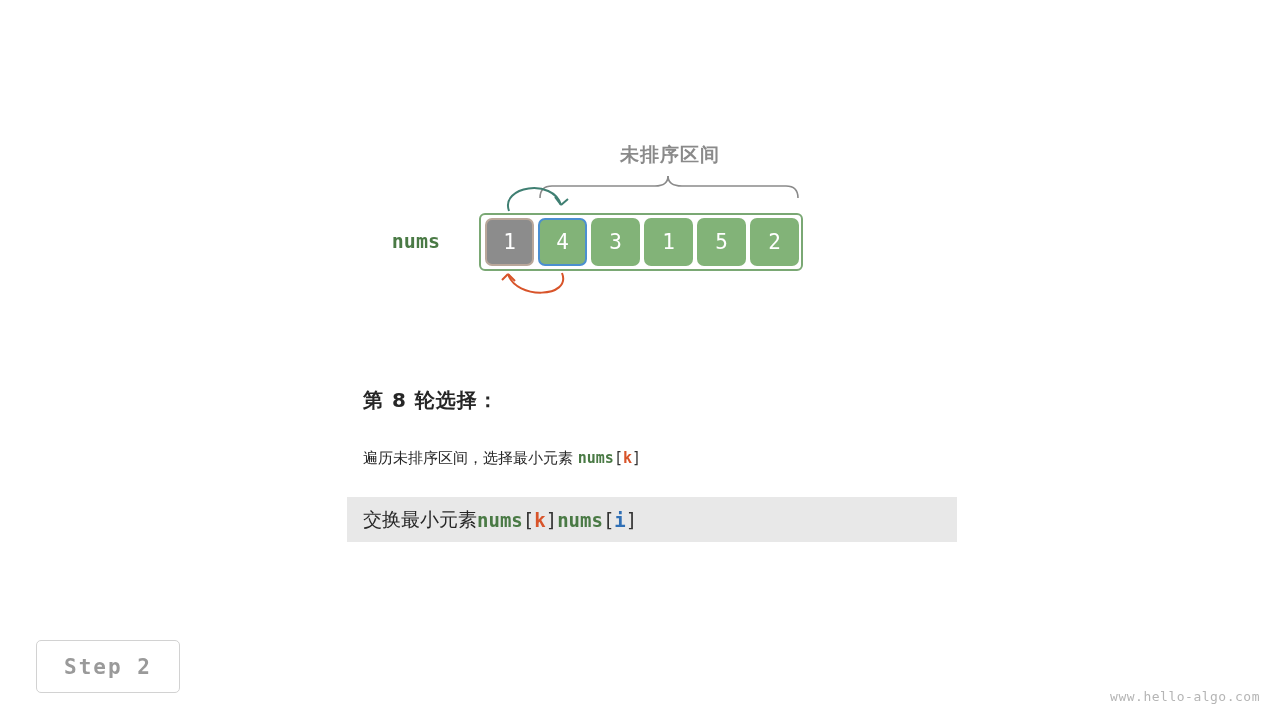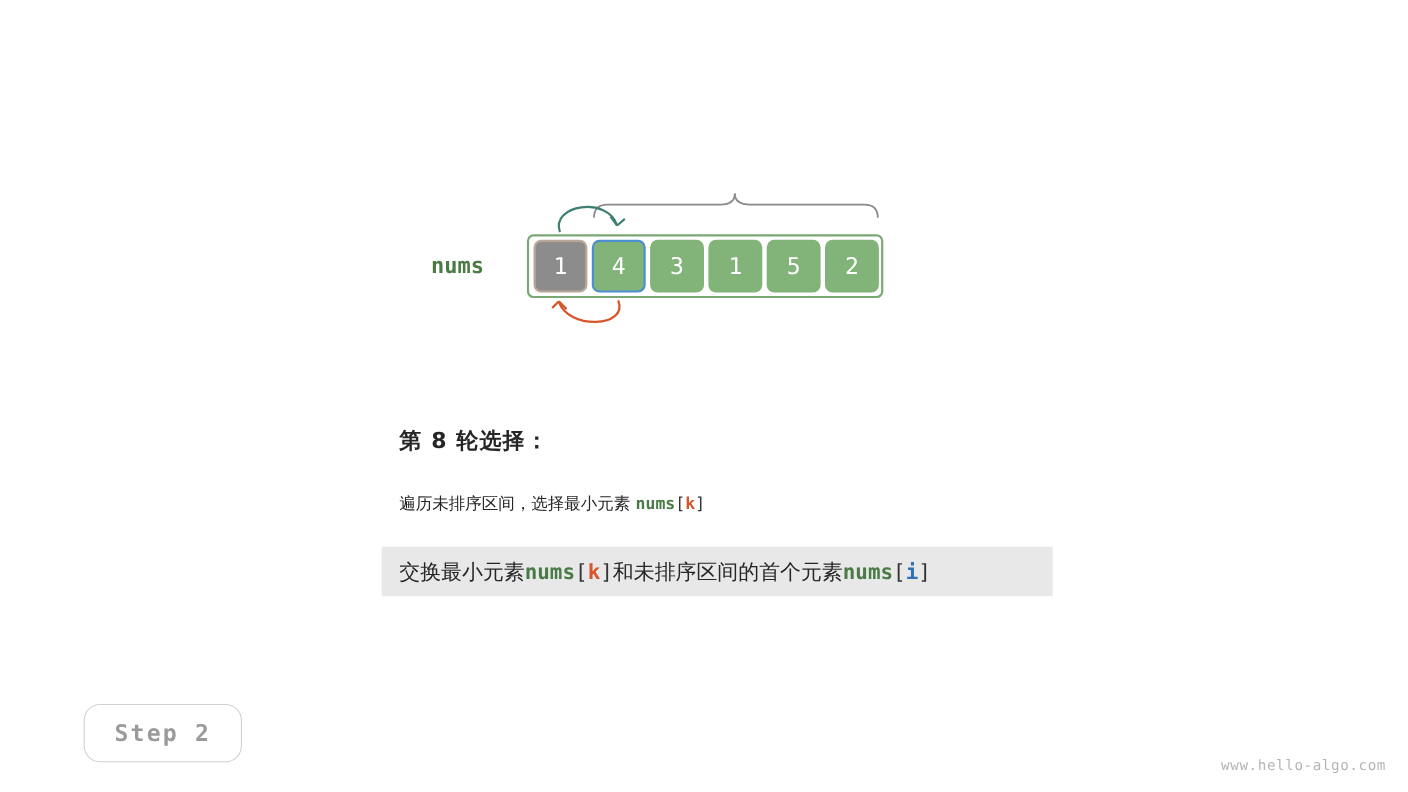--- a/index.html
+++ b/index.html
@@ -139,48 +139,48 @@
   .code-i { color: #2f6fb5; font-weight: bold; }
 
   
   .step-badge {
     position: absolute;
     left: 36px;
     top: 640px;
     width: 144px;
     height: 53px;
     border: 1px solid #d2d2d2;
-    border-radius: 15px;
+    border-radius: 5px;
     display: flex;
     align-items: center;
     justify-content: center;
     font-size: 21px;
     font-weight: bold;
     letter-spacing: 2px;
     color: #9a9a9a;
     font-family: "DejaVu Sans Mono", monospace;
     box-sizing: border-box;
-    margin-left: 40px;
   }
 
   .watermark {
     position: absolute;
     right: 20px;
     bottom: 16px;
     font-size: 13px;
     color: #b5b5b5;
     font-family: "DejaVu Sans Mono", monospace;
     letter-spacing: 0.5px;
   }
 </style>
 </head>
 <body>
 
 <div id="diagram">
 
+  <div class="label-unsorted">未排序区间</div>
 
   <svg width="1280" height="330" style="position:absolute;left:0;top:0;">
 
     <g fill="none" stroke="#8a8a8a" stroke-width="1.6">
       <path d="M 540 198 Q 540 186 552 186 L 655 186 Q 668 186 668 176"></path>
       <path d="M 798 198 Q 798 186 786 186 L 682 186 Q 668 186 668 176"></path>
     </g>
 
     <g fill="none" stroke="#3f7f72" stroke-width="2">
       <path d="M 509 211 C 500 186 553 178 561 205"></path>
@@ -214,21 +214,20 @@
   <div class="line-normal">
     <span>遍历未排序区间，选择最小元素 </span><span class="mono code-nums">nums</span><span class="mono code-bracket">[</span><span class="mono code-k">k</span><span class="mono code-bracket">]</span>
   </div>
 
   <div class="line-highlight">
     <span>交换最小元素 </span>
       <span class="mono code-nums">nums</span>
       <span class="mono code-bracket">[</span>
       <span class="mono code-k">k</span>
       <span class="mono code-bracket">]</span>
-      <span> 和未排序区间的首个元素 </span>
       <span class="mono code-nums">nums</span>
       <span class="mono code-bracket">[</span>
       <span class="mono code-i">i</span>
       <span class="mono code-bracket">]</span>
   </div>
 </div>
 
 <div class="step-badge">Step 2</div>
 <div class="watermark">www.hello-algo.com</div>
 

